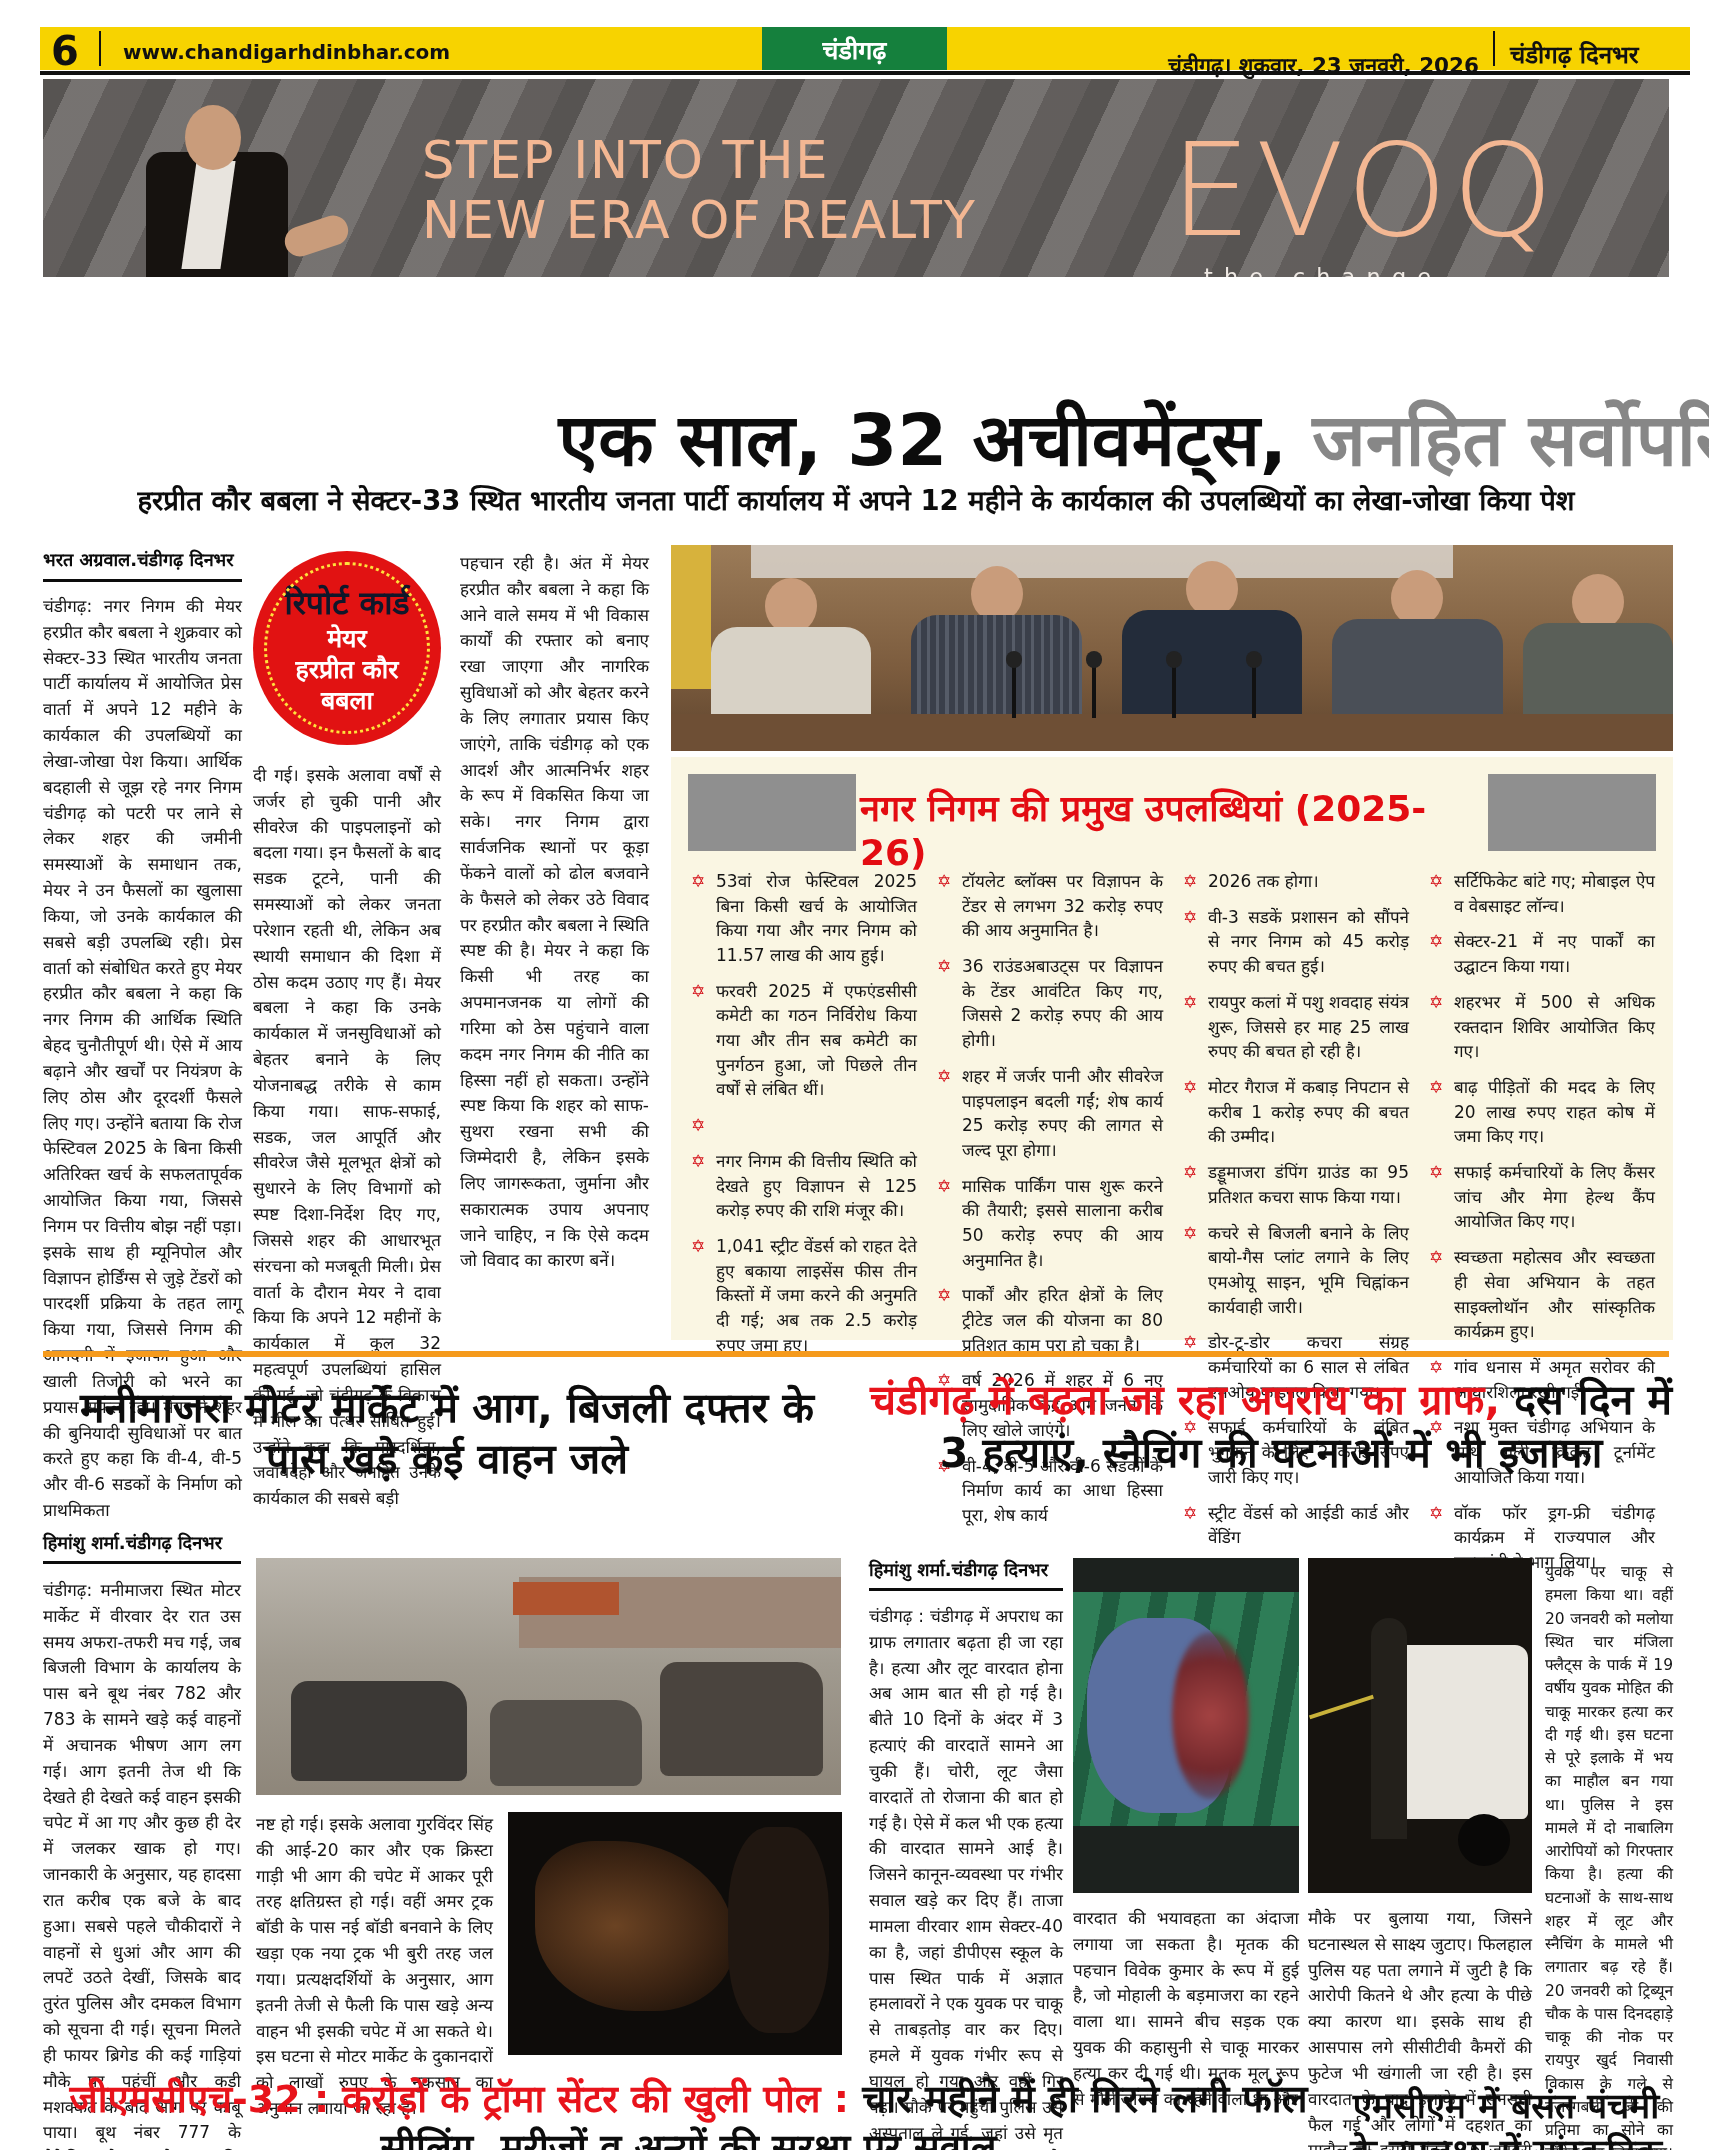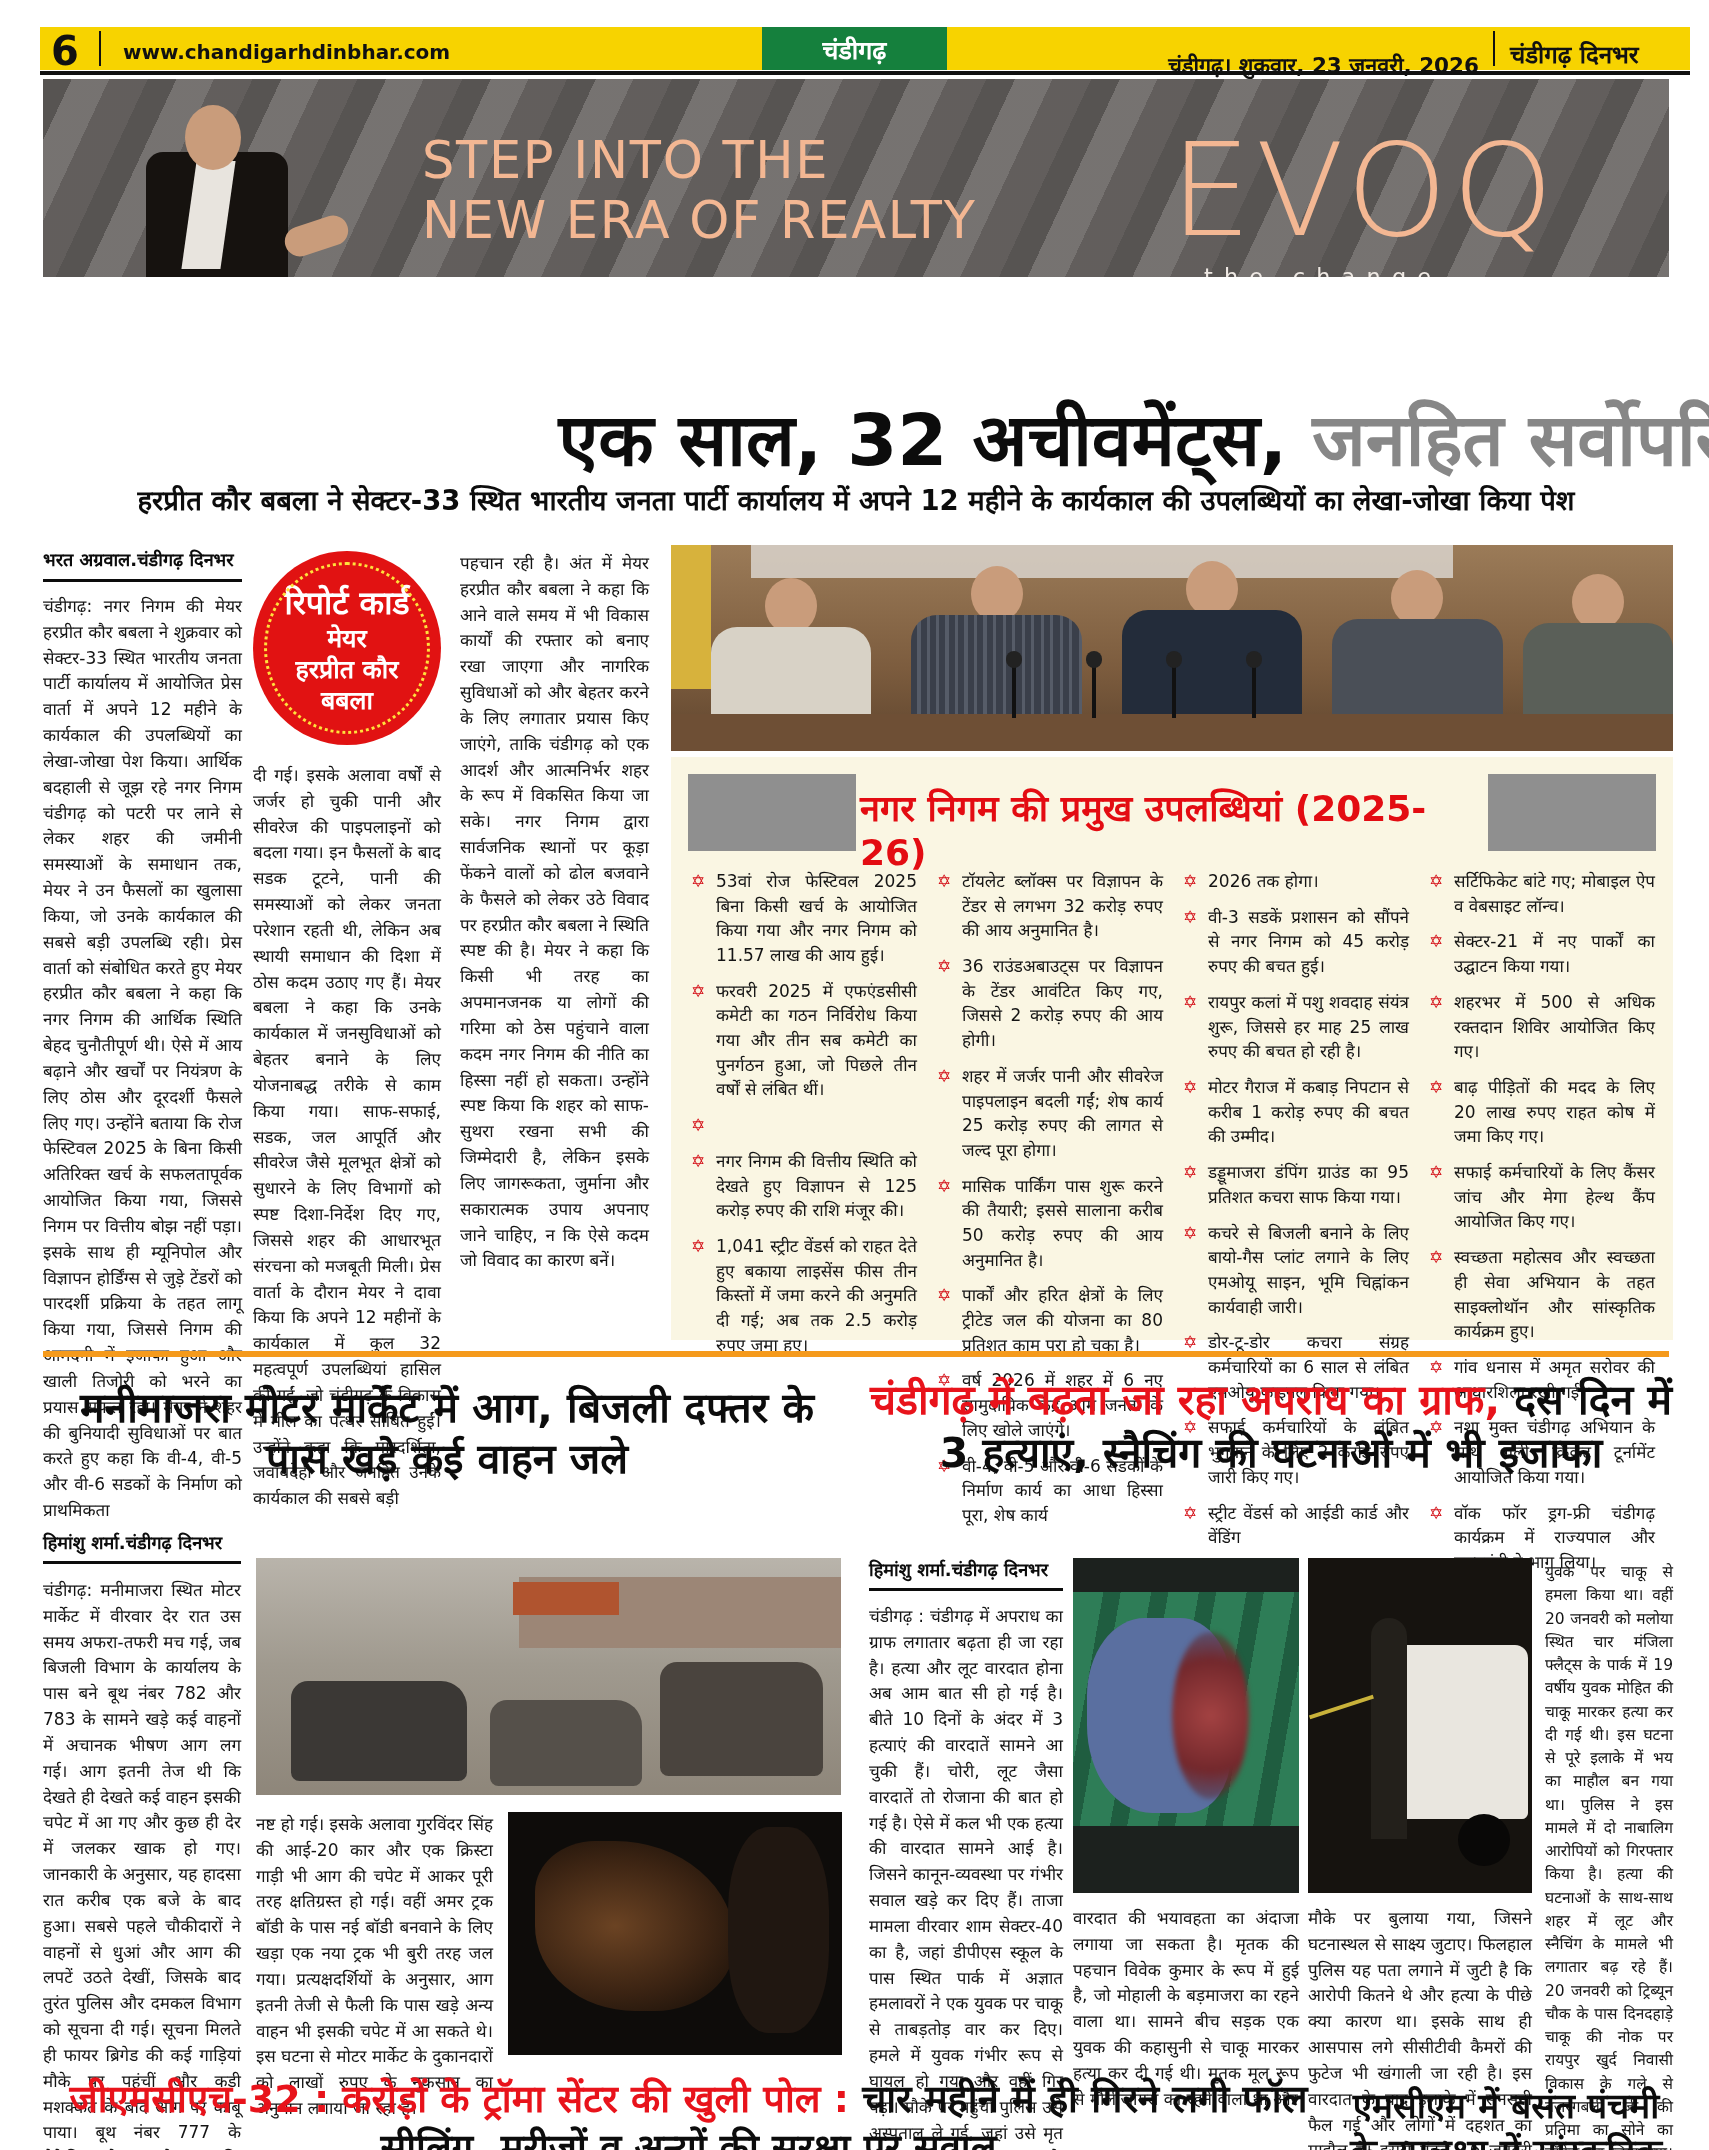--- a/index.html
+++ b/index.html
@@ -31,21 +31,21 @@
   .mainhead{font-size:72px;font-weight:900;line-height:1.0;white-space:nowrap;text-align:right;margin:15px;}
   .mainhead .hblack{color:#0c0c0c;}
   .mainhead .hgray{color:#878787;}
   .subhead{font-size:27.5px;font-weight:800;color:#0c0c0c;text-align:center;}
   .byline{font-size:18px;font-weight:800;color:#0c0c0c;}
   .byrule{background:#0c0c0c;height:3px;}
   .coltxt{font-size:17px;line-height:1.52;color:#141414;text-align:justify;}
   
   .badge{background:#e11212;border-radius:50%;display:flex;flex-direction:column;align-items:center;justify-content:center;text-align:center;}
   .badge-ring{position:absolute;inset:11.2px;border:3.9px dotted #ffe23c;border-radius:50%;}
-  .badge-l1{color:#ffffff;font-size:32px;font-weight:900;}
+  .badge-l1{color:#0f172a;font-size:32px;font-weight:900;}
   .badge-l2{color:#fff;font-size:25px;font-weight:800;line-height:1.25;}
   
   .achbox{background:#faf6e3;}
   .achtitle{color:#e30c12;font-size:36px;font-weight:900;text-align:left;}
   .grayblk{background:#8f8f8f;}
   .achcols{display:flex;gap:20px;}
   .achcol{flex:1;}
   .achitem{display:flex;gap:6px;margin-bottom:11.2px;}
   .star{color:#d40f17;font-size:17px;line-height:1.45;flex:0 0 19px;}
   .btxt{font-size:17px;line-height:1.45;color:#141414;text-align:justify;flex:1;}

